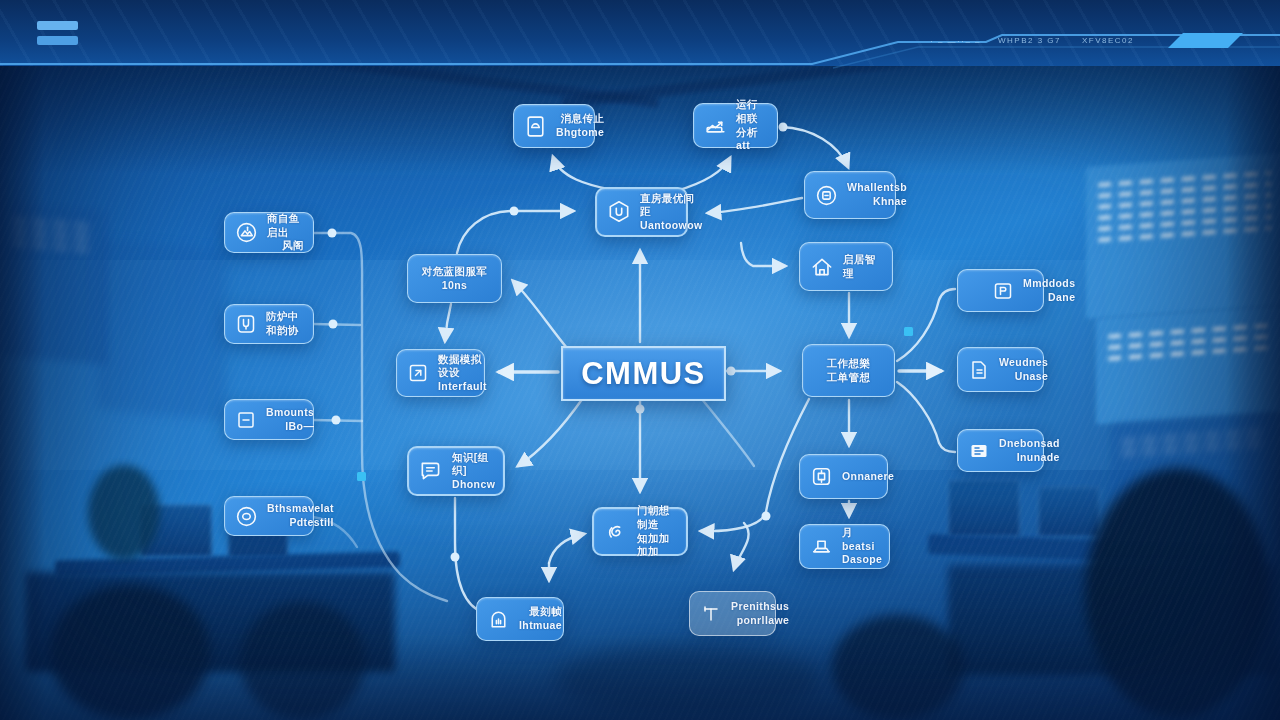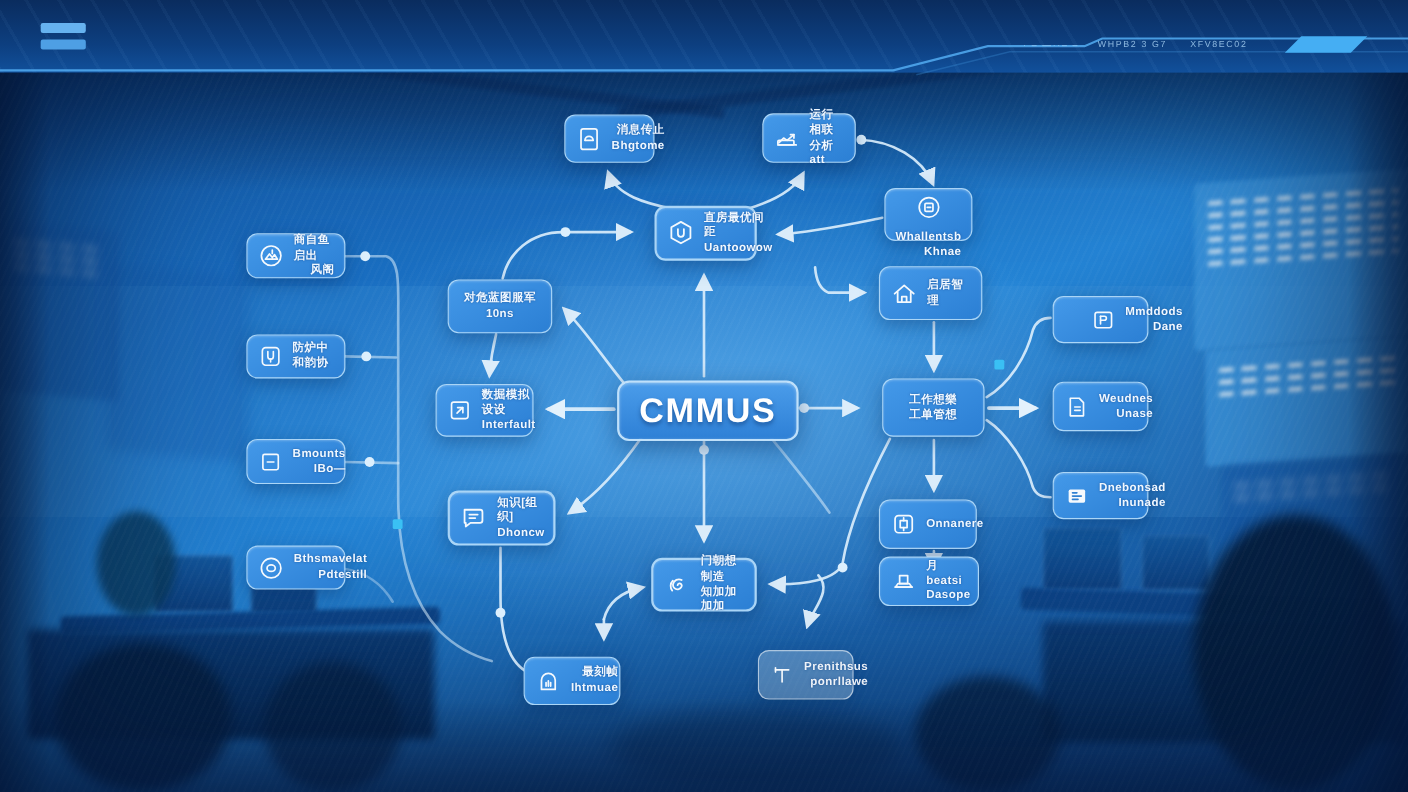--- a/index.html
+++ b/index.html
@@ -62,21 +62,21 @@
   .node .nicon{flex:0 0 auto;display:flex;align-items:center;opacity:.95;}
   .node .nlabel{display:flex;flex-direction:column;justify-content:center;line-height:1.3;
     font-size:10.5px;font-weight:bold;letter-spacing:.4px;text-shadow:0 0 2px rgba(20,70,140,.8);align-items:flex-end;}
   .node.centered{justify-content:center;text-align:center;}
   .node.centered .nlabel{align-items:center;}
   .node.ghost{background:rgba(205,232,252,.30);border-color:rgba(255,255,255,.55);
     color:rgba(255,255,255,.92);box-shadow:0 4px 12px rgba(5,40,90,.2);}
   .node.big{border-width:2px;}
   .cmmus{position:absolute;z-index:22;display:flex;align-items:center;justify-content:center;
     background:linear-gradient(180deg,#4a9cea,#2e80d6);
-    border:2px solid #bfe0fa;border-radius:11px;
+    border:2px solid #bfe0fa;border-radius:0;
     box-shadow:0 6px 22px rgba(5,40,90,.45), inset 0 1px 3px rgba(255,255,255,.35);
     color:#fff;font-size:31px;font-weight:800;letter-spacing:1.5px;
     text-shadow:0 2px 4px rgba(10,50,110,.5);}
   .node svg{stroke:#ffffff;fill:none;stroke-width:1.5;stroke-linecap:round;stroke-linejoin:round;}
 </style>
 </head>
 <body>
 
 <div>
   <div class="bg midband"></div>
@@ -223,21 +223,21 @@
         <path d="M12 2.5l8 4.5v9l-8 4.5-8-4.5v-9z"></path>
         <path d="M9.5 8.5v4a2.5 2.5 0 0 0 5 0v-4"></path>
       </svg>
     </span>
   <span class="nlabel">
       <span>直房最优间距</span>
       <span>Uantoowow</span>
     </span>
 </div>
 
-<div class="node" style="left:804px;top:171px;width:80px;height:48px;flex-direction:column;">
+<div class="node" style="left:804px;top:171px;width:92px;height:48px;">
   <span class="nicon">
       <svg width="25" height="25" viewBox="0 0 24 24">
         <circle cx="12" cy="12" r="8.5"></circle>
         <rect x="8.5" y="8.5" width="7" height="7" rx="1"></rect>
         <path d="M10.5 12h3"></path>
       </svg>
     </span>
   <span class="nlabel">
       <span>Whallentsb</span>
       <span>Khnae</span>
@@ -398,21 +398,21 @@
         <rect x="4.5" y="4.5" width="15" height="15" rx="3"></rect>
         <path d="M9 15V9h6v6z"></path>
         <path d="M12 9V6.5M12 17.5V15"></path>
       </svg>
     </span>
   <span class="nlabel">
       <span>Onnanere</span>
     </span>
 </div>
 
-<div class="node" style="left:799px;top:506px;width:91px;height:45px;">
+<div class="node" style="left:799px;top:524px;width:91px;height:45px;">
   <span class="nicon">
       <svg width="25" height="25" viewBox="0 0 24 24">
         <path d="M8.5 7h7v7h-7z"></path>
         <path d="M5 17l2-3h10l2 3z"></path>
         <path d="M4.5 17h15"></path>
       </svg>
     </span>
   <span class="nlabel">
       <span>月beatsi</span>
       <span>Dasope</span>

